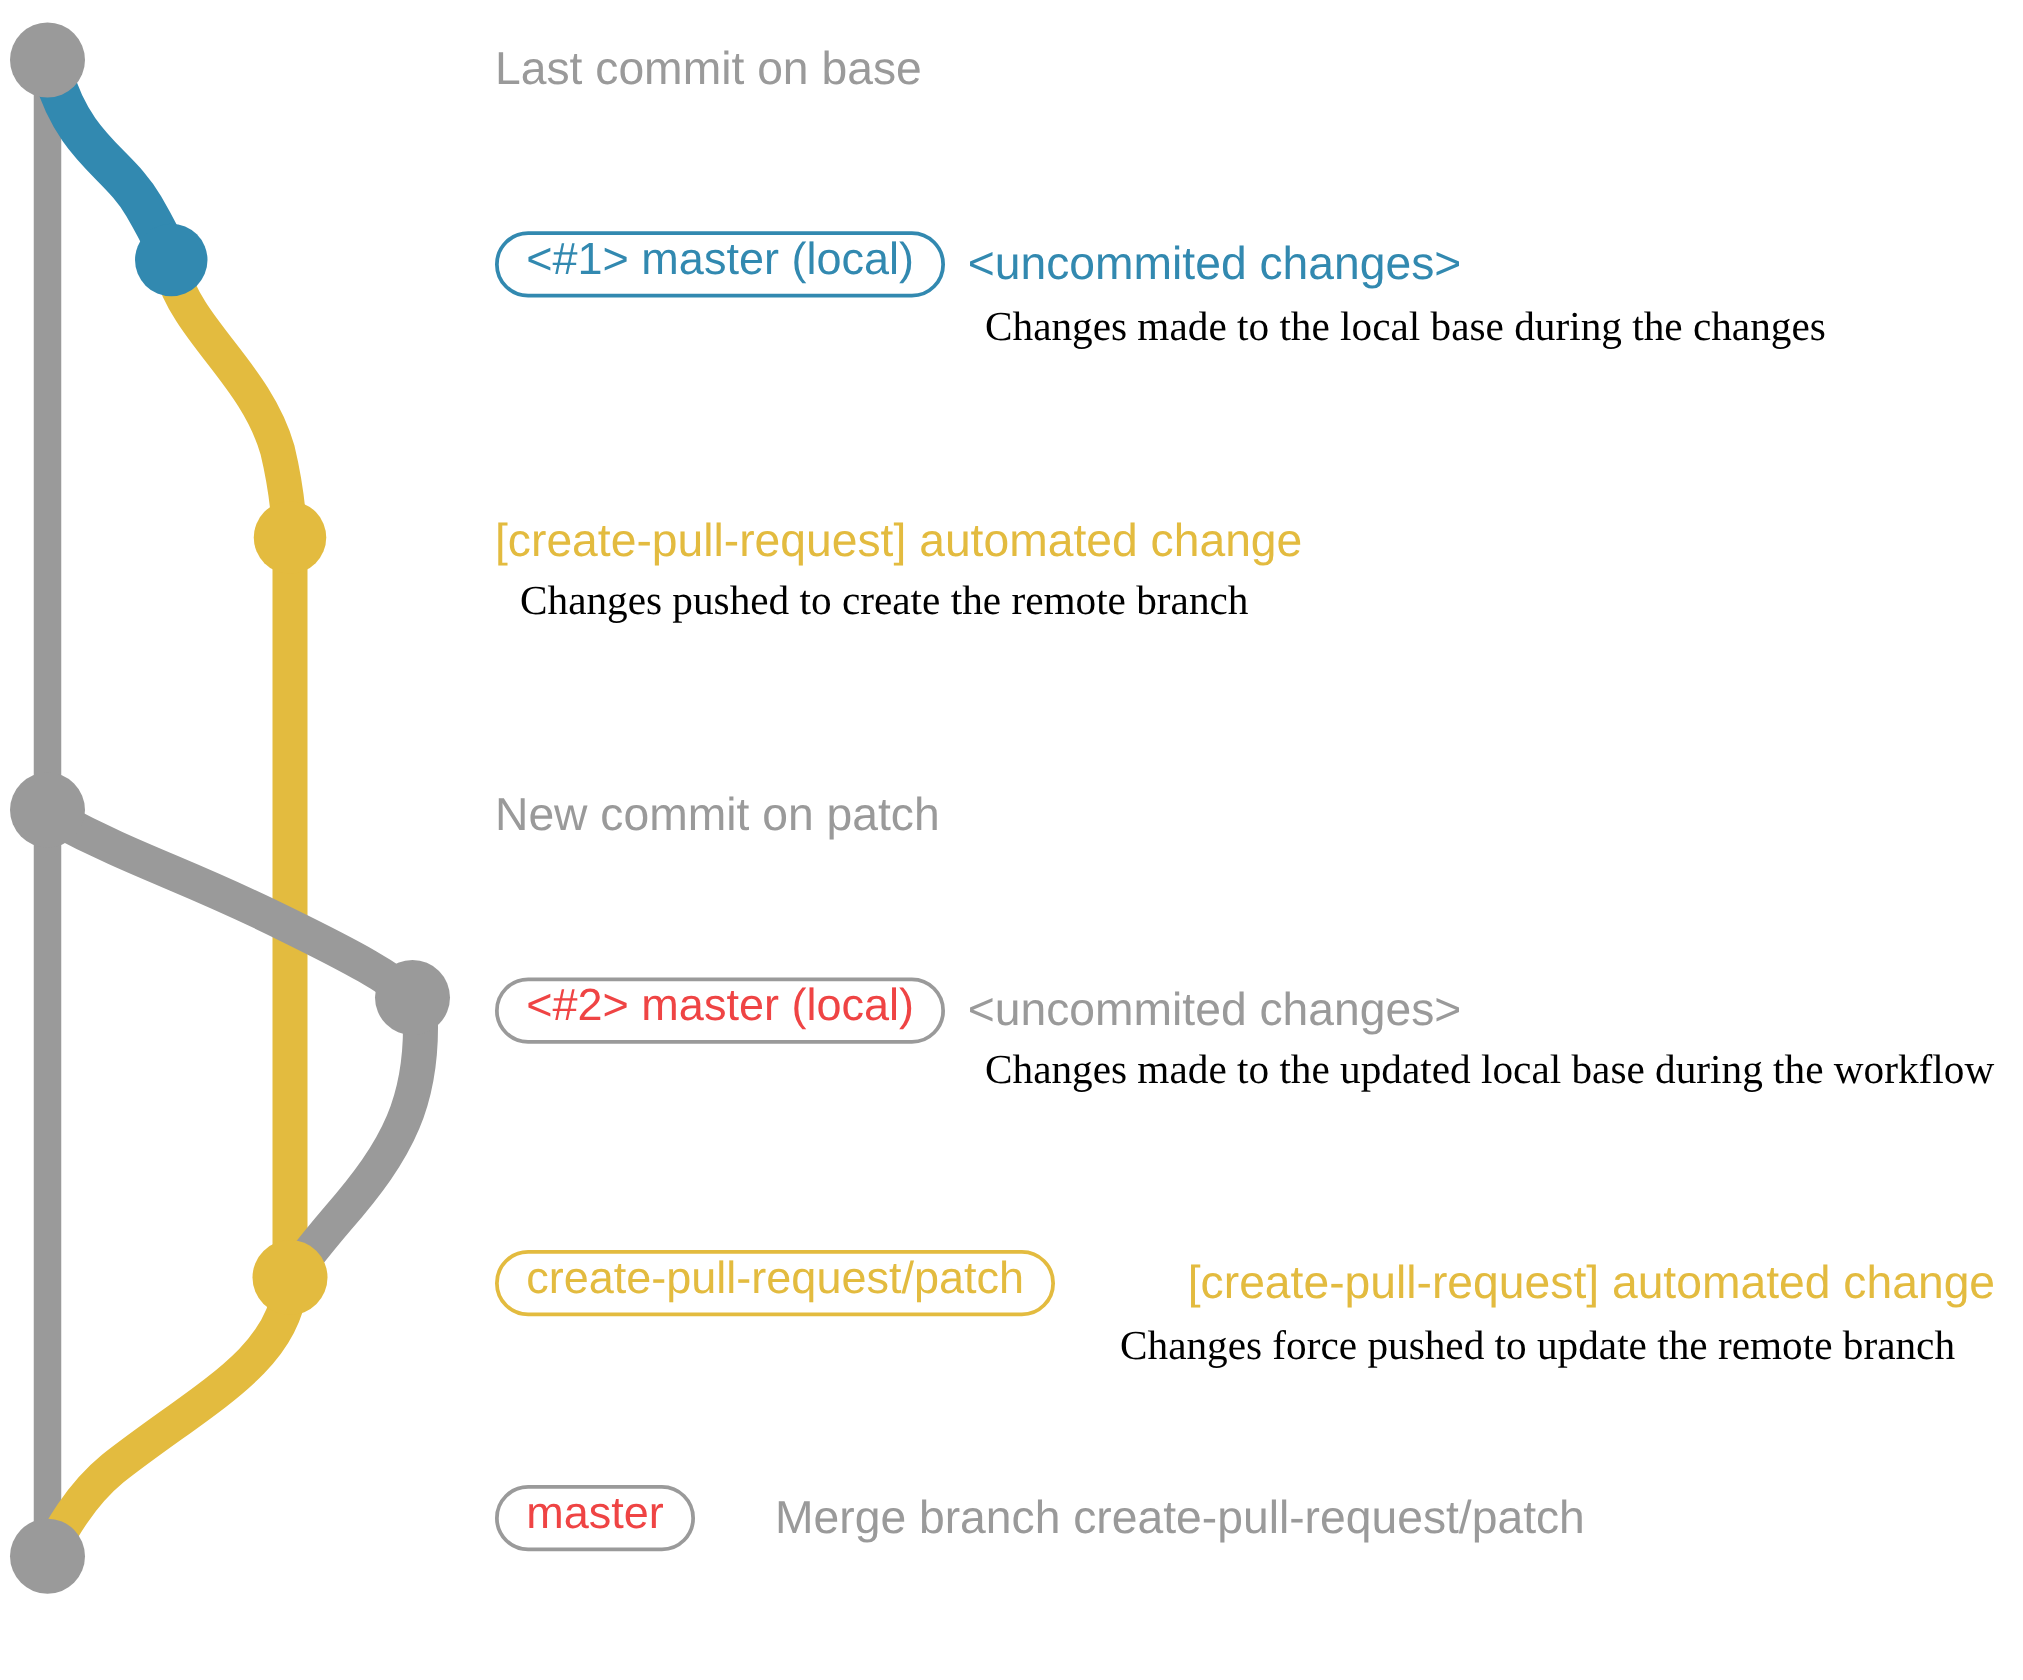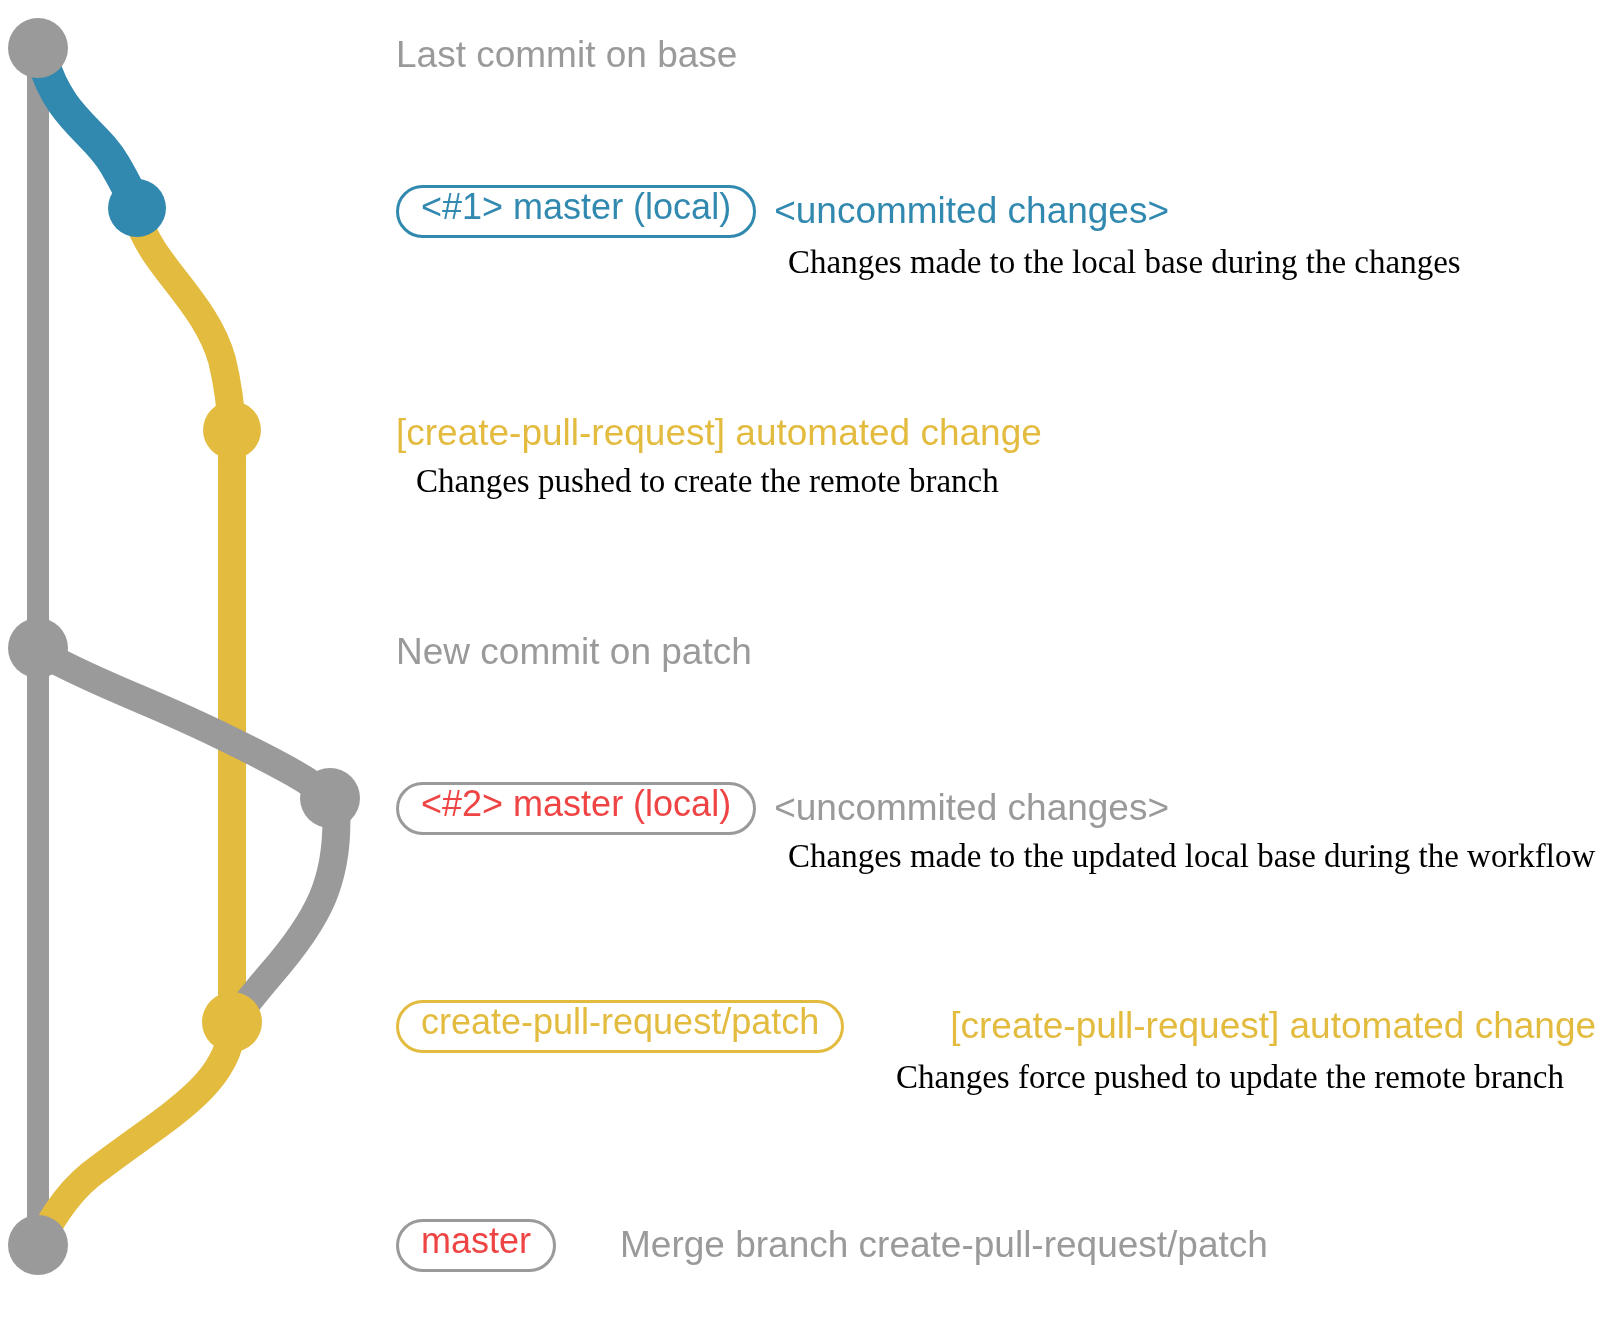--- a/index.html
+++ b/index.html
@@ -127,19 +127,19 @@
   </div>
   <div class="note" style="left:788px; top:838px;">Changes made to the updated local base during the workflow</div>
 
   <div class="row" style="left:396px; top:1000px;gap:44px;">
     <span class="badge gold">create-pull-request/patch</span>
     <span class="gap"></span>
     <span class="headline gold">[create-pull-request] automated change</span>
   </div>
   <div class="note" style="left:896px; top:1059px;">Changes force pushed to update the remote branch</div>
 
-  <div class="row" style="left:396px; top:1219px;gap:23px;">
+  <div class="row" style="left:396px; top:1188px;gap:23px;">
     <span class="badge gray">master</span>
     <span class="gap"></span>
     <span class="headline gray">Merge branch create-pull-request/patch</span>
   </div>
 
 </div>
 
 </body></html>

